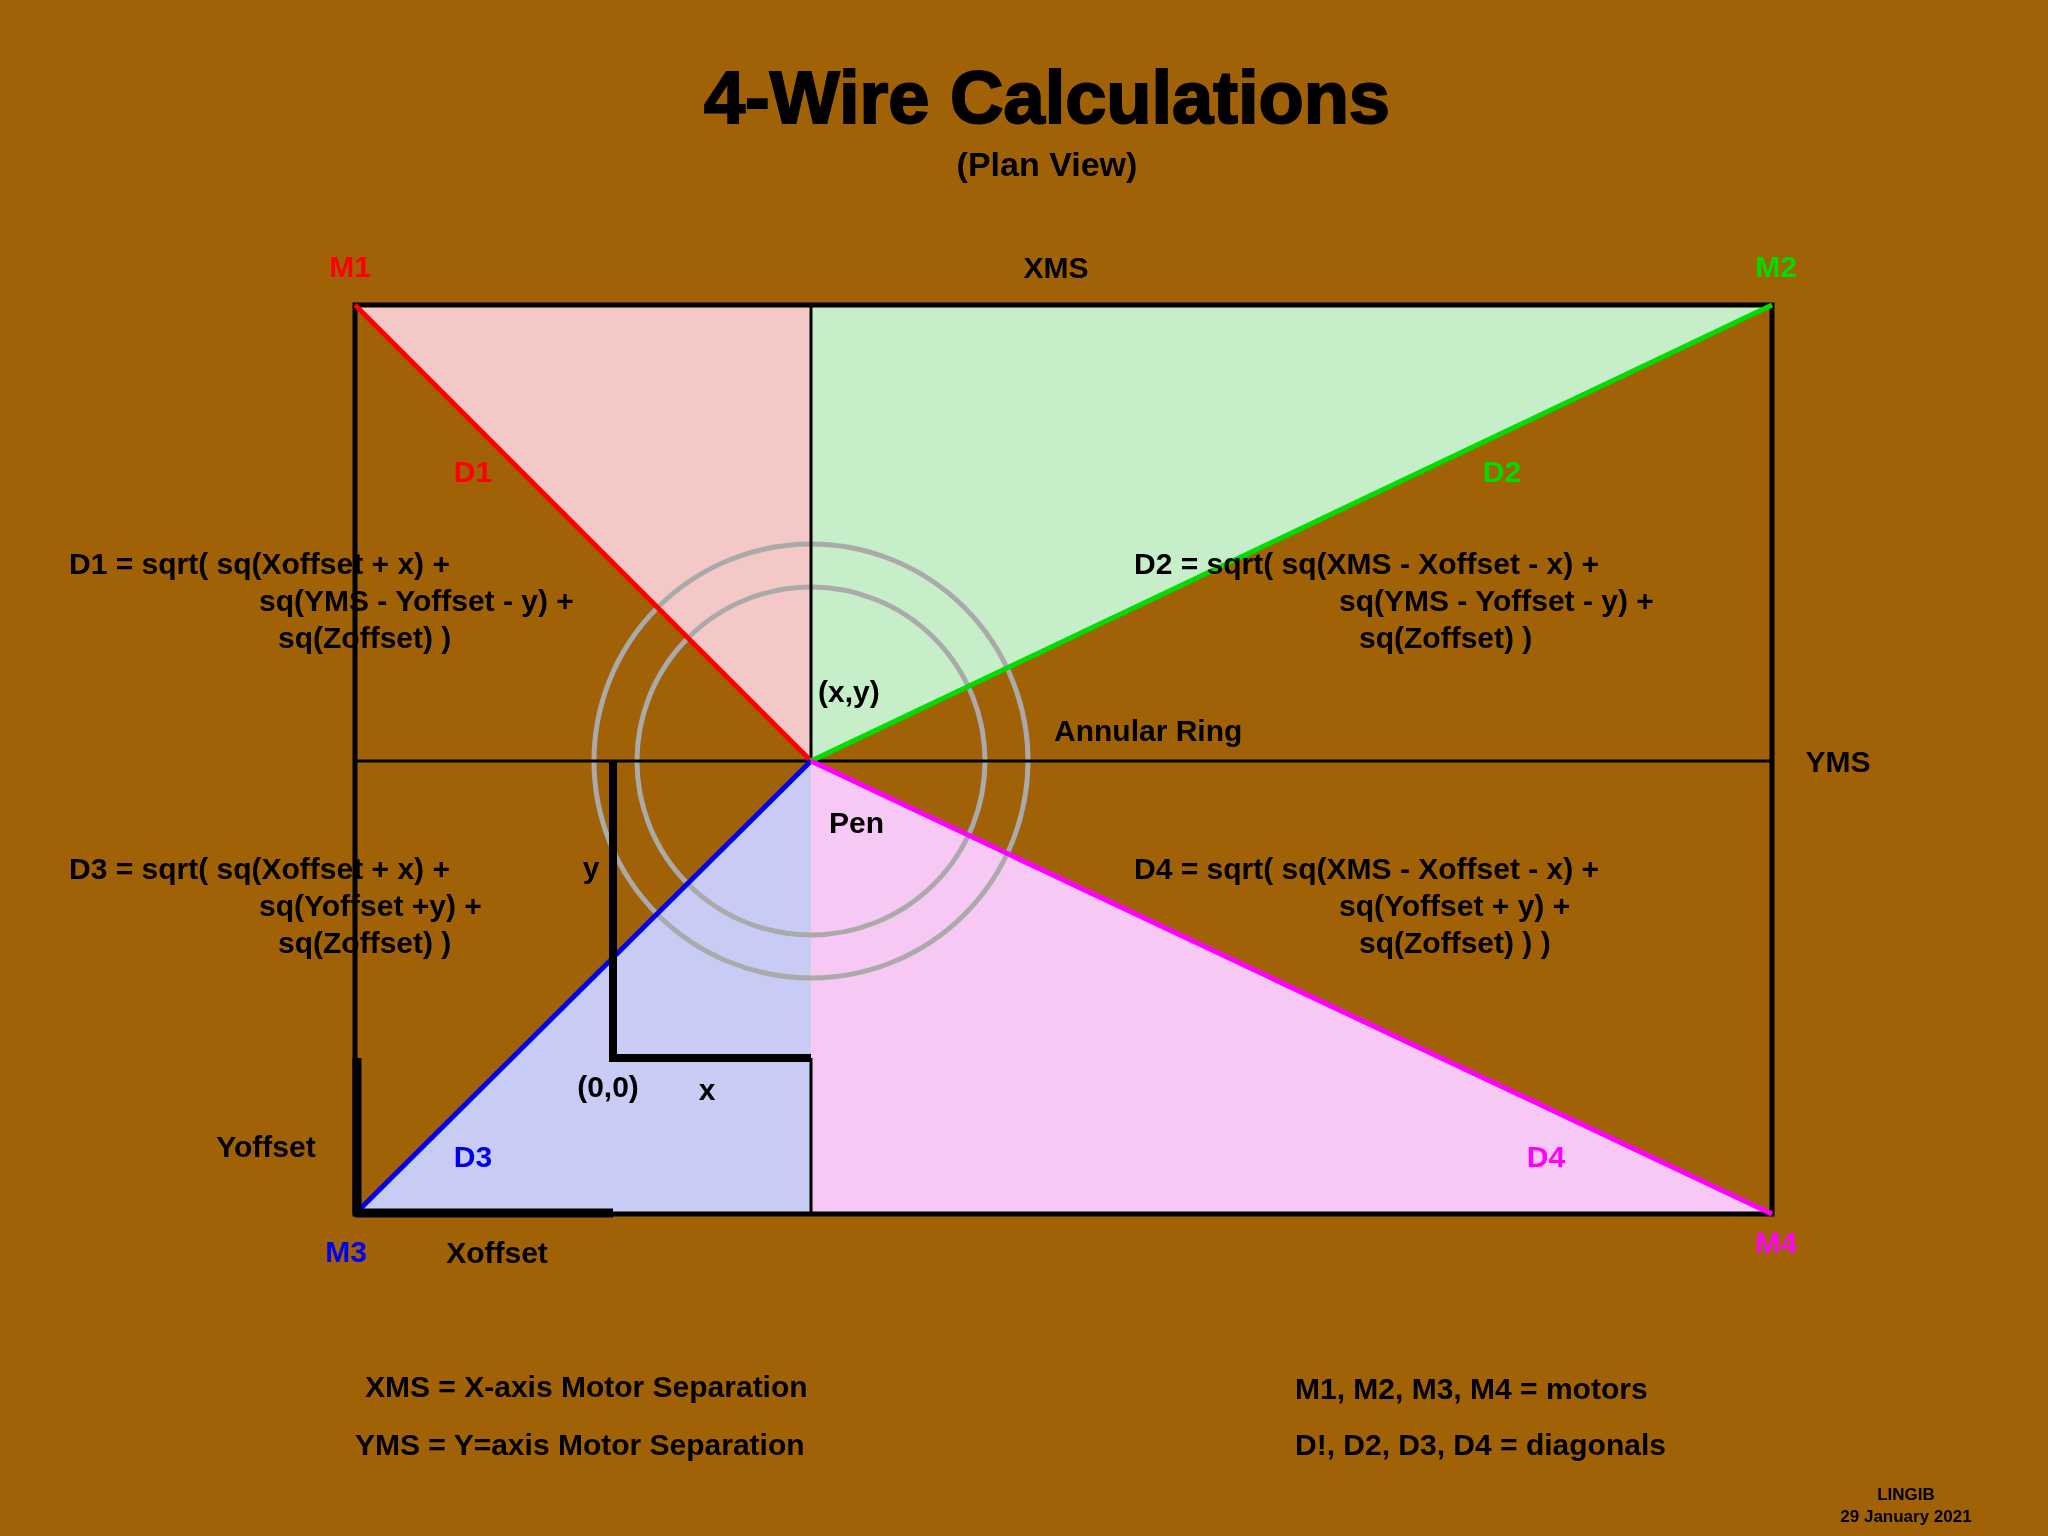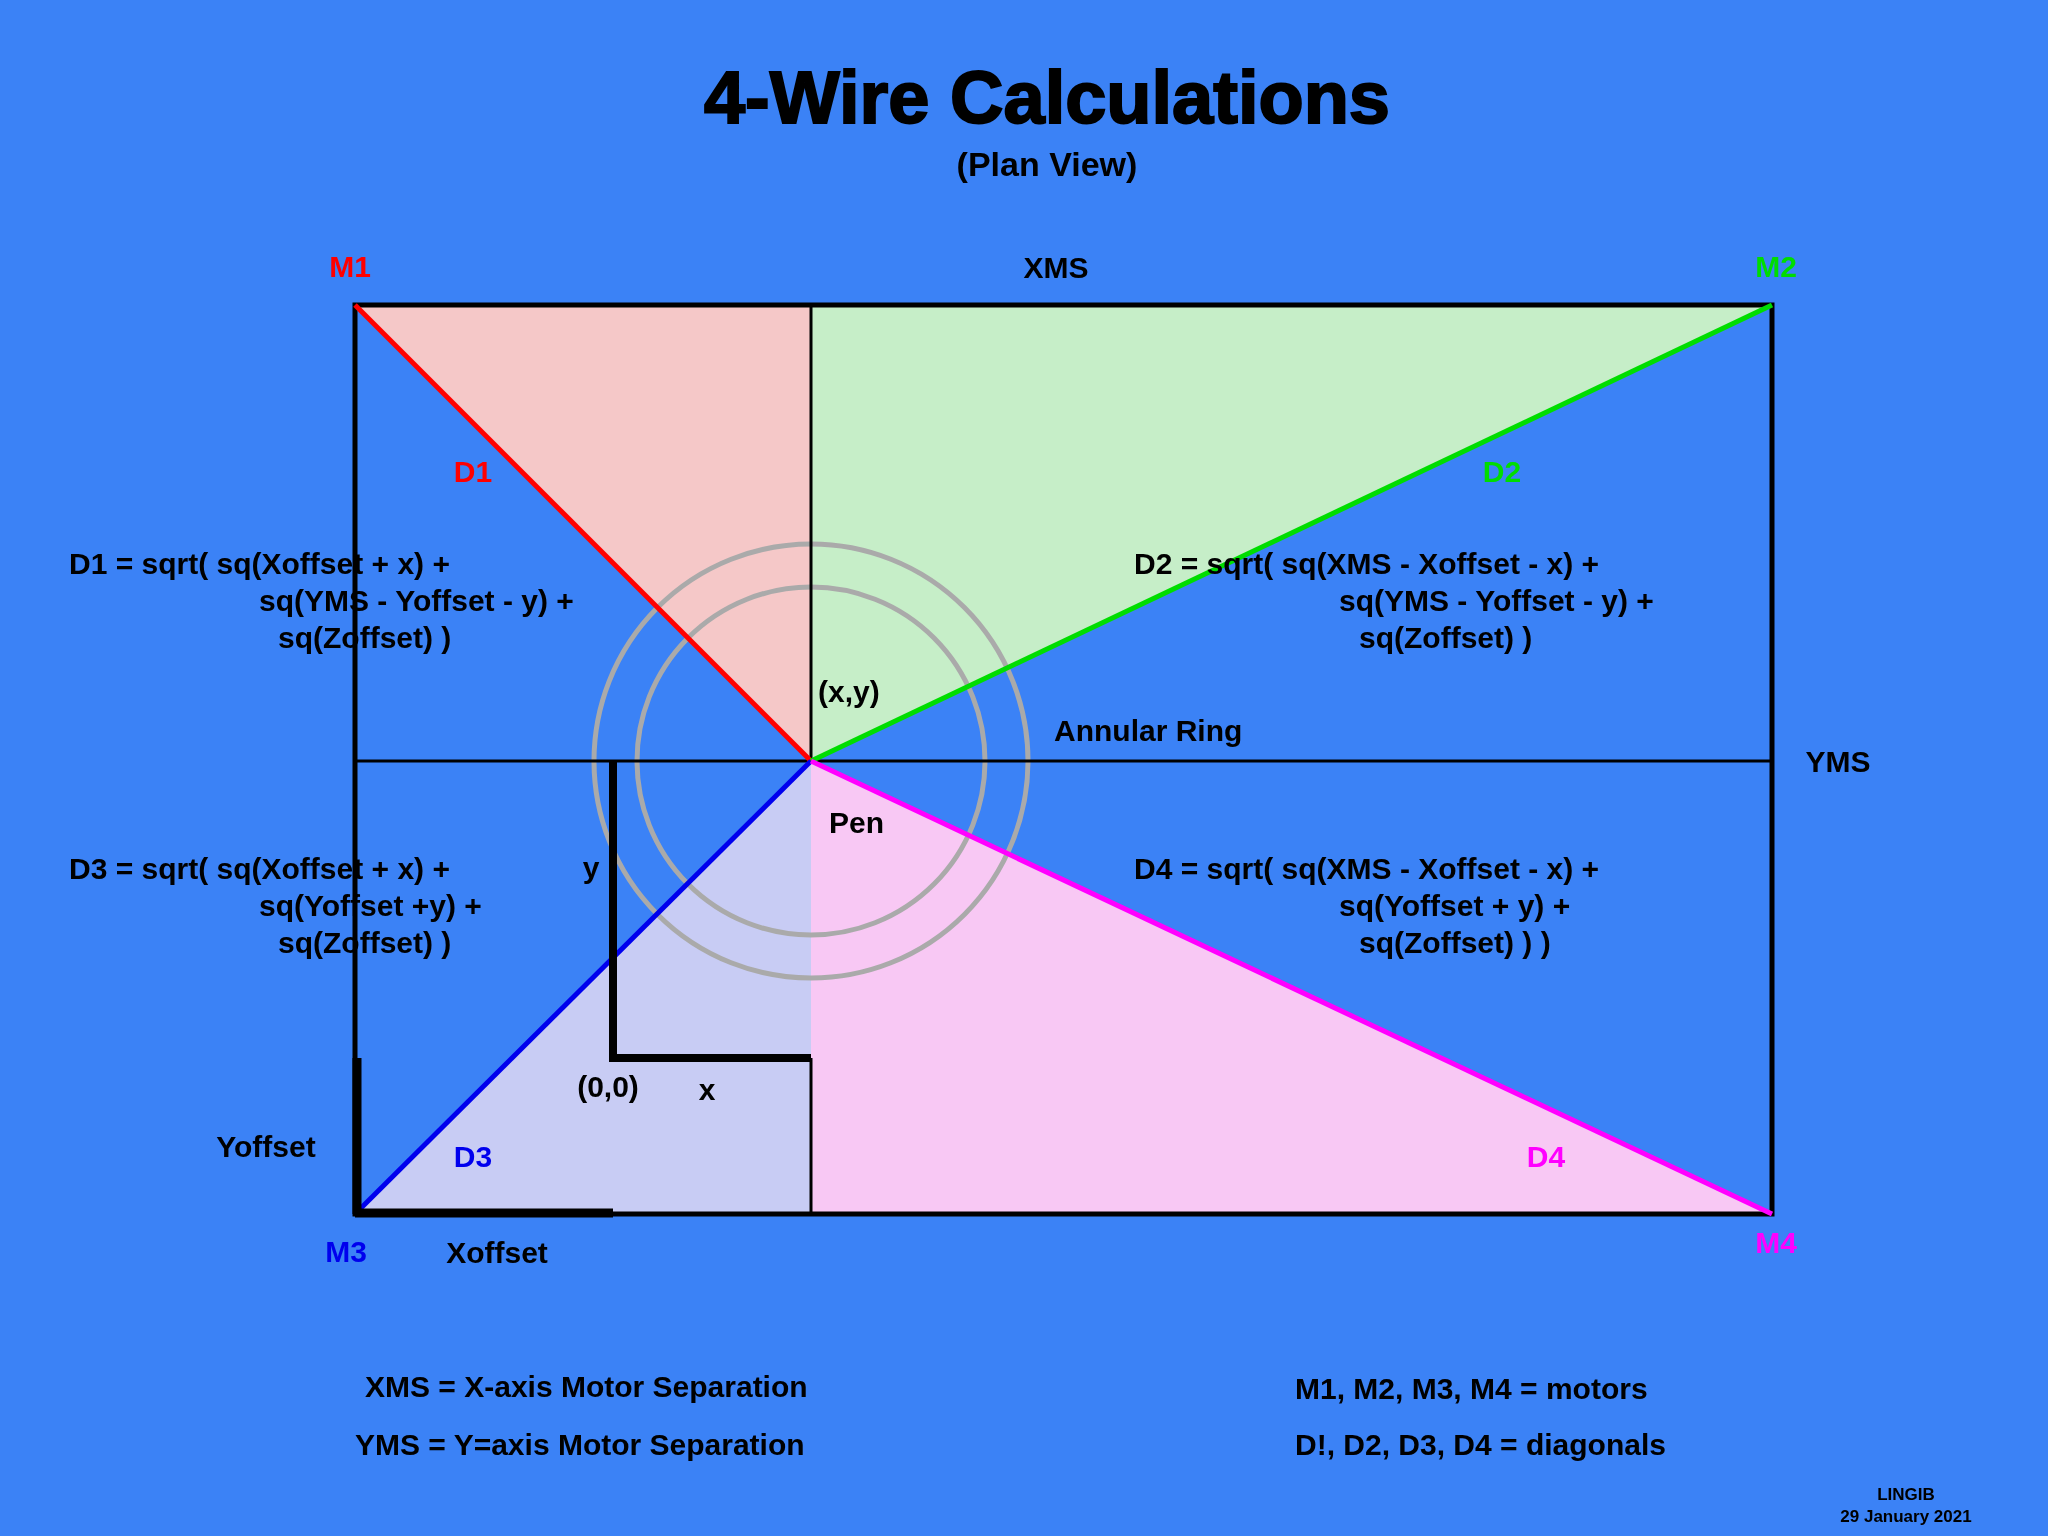--- a/index.html
+++ b/index.html
@@ -4,21 +4,21 @@
 <style>
   html, body {
     margin: 0;
     padding: 0;
     background: #ffffff;
   }
   .canvas {
     position: relative;
     width: 2048px;
     height: 1536px;
-    background: #3b82f6;
+    background: #a16207;
     overflow: hidden;
   }
   svg { display: block; }
   text {
     font-family: "Liberation Sans", "DejaVu Sans", sans-serif;
     font-weight: bold;
   }
   .t-title { font-size: 74px; stroke-width: 2; }
   .t-sub   { font-size: 34px; }
   .t-label { font-size: 30px; }

